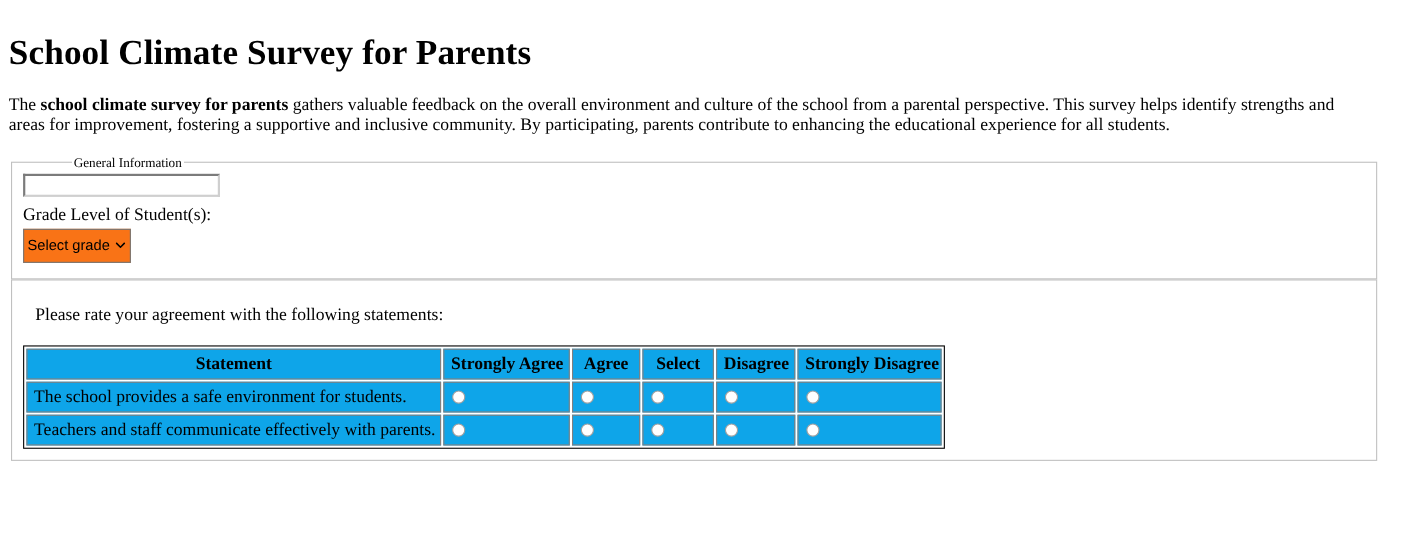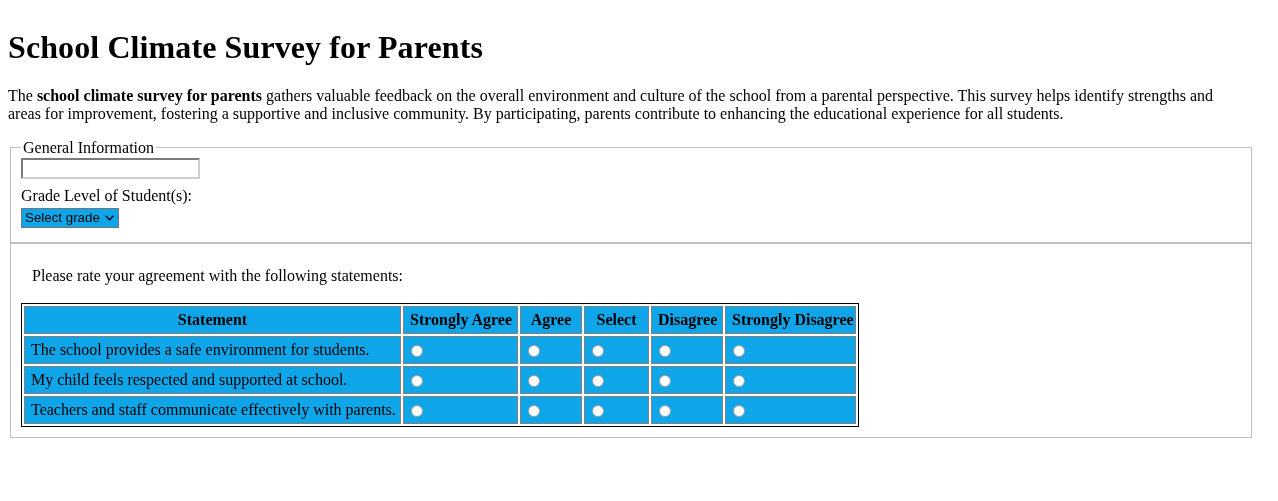--- a/index.html
+++ b/index.html
@@ -42,22 +42,23 @@
     padding: 1px 10px 10px 10px;
     min-width: 0;
     box-sizing: border-box;
     width: 1242px;
   }
   fieldset.general {
     padding-bottom: 14px;
   }
   legend {
     padding: 0 2px;
-    font-size: 16px;
-    line-height: 18px;
+    font-size: 12px;
+    line-height: 18px;
+    margin-left: 44px;
   }
   .field-label {
     display: block;
     margin: 8px 0 3px 0;
     font-size: 16px;
     line-height: 18px;
   }
   input[type="text"] {
     font-family: "Liberation Sans", sans-serif;
     font-size: 13.333px;
@@ -71,28 +72,28 @@
     box-sizing: content-box;
   }
   .select-wrap {
     display: inline-block;
     position: relative;
   }
   select {
     font-family: "Liberation Sans", sans-serif;
     font-size: 13.333px;
     border: 1px solid #767676;
-    background: #0ea5e9;
+    background: #f97316;
     color: #000;
     padding: 1px 18px 1px 3px;
     border-radius: 0;
     -webkit-appearance: none;
     -moz-appearance: none;
     appearance: none;
-    height: 20px;
+    height: 31px;
     line-height: 16px;
     box-sizing: border-box;
   }
   .select-arrow {
     position: absolute;
     right: 5px;
     top: 50%;
     transform: translateY(-50%);
     pointer-events: none;
     width: 9px;
@@ -207,28 +208,20 @@
     <tbody>
       <tr>
         <td class="statement">The school provides a safe environment for students.</td>
         <td class="opt"><input type="radio" name="q1" style=""></td>
         <td class="opt"><input type="radio" name="q1" style=""></td>
         <td class="opt"><input type="radio" name="q1" style=""></td>
         <td class="opt"><input type="radio" name="q1" style=""></td>
         <td class="opt"><input type="radio" name="q1" style=""></td>
       </tr>
       <tr>
-        <td class="statement">My child feels respected and supported at school.</td>
-        <td class="opt"><input type="radio" name="q2" style=""></td>
-        <td class="opt"><input type="radio" name="q2" style=""></td>
-        <td class="opt"><input type="radio" name="q2" style=""></td>
-        <td class="opt"><input type="radio" name="q2" style=""></td>
-        <td class="opt"><input type="radio" name="q2" style=""></td>
-      </tr>
-      <tr>
         <td class="statement">Teachers and staff communicate effectively with parents.</td>
         <td class="opt"><input type="radio" name="q3" style=""></td>
         <td class="opt"><input type="radio" name="q3" style=""></td>
         <td class="opt"><input type="radio" name="q3" style=""></td>
         <td class="opt"><input type="radio" name="q3" style=""></td>
         <td class="opt"><input type="radio" name="q3" style=""></td>
       </tr>
     </tbody>
   </table>
 </fieldset>

